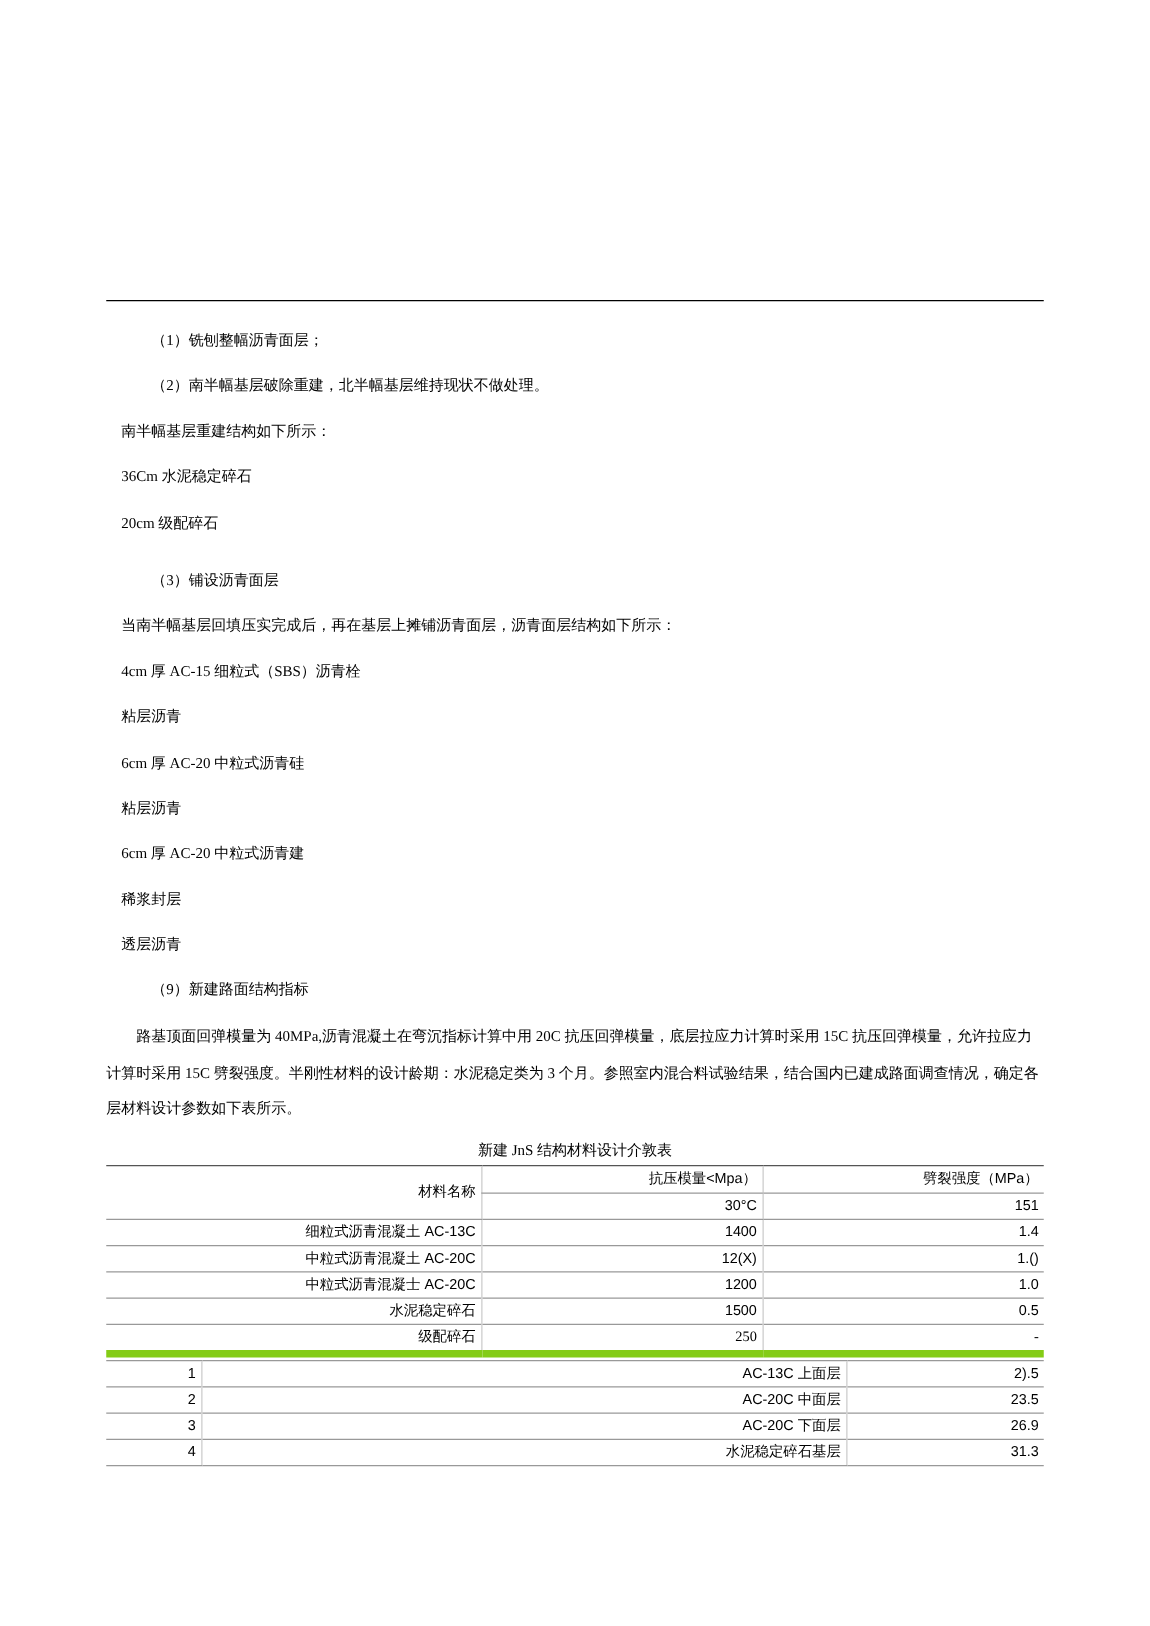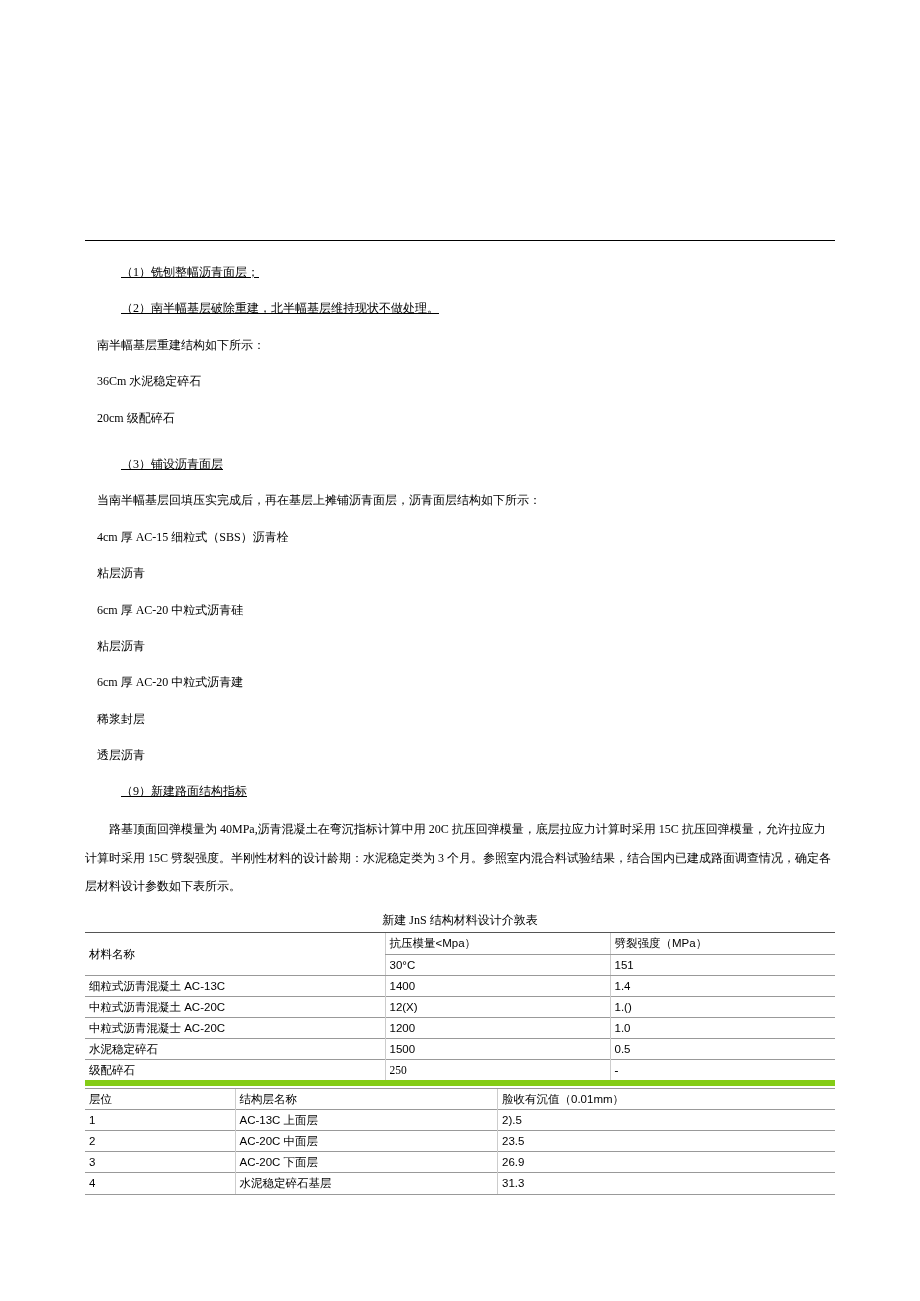--- a/index.html
+++ b/index.html
@@ -13,41 +13,41 @@
       line-height: 1.6;
     }
     .hr-top {
       border-top: 1px solid #000;
       margin-bottom: 18px;
     }
     .para {
       margin-bottom: 10px;
       line-height: 2.2;
     }
-    .indent1 { text-indent: 2em; padding-left: 1em; text-decoration: underline; }
+    .indent1 { text-indent: 2em; padding-left: 1em; }
     .indent0 { text-indent: 1em; }
     .body-para {
       text-indent: 2em;
       line-height: 2.4;
       margin-bottom: 8px;
     }
     .table-title {
       text-align: center;
       font-size: 12px;
       margin-top: 10px;
     }
     table {
       border-collapse: collapse;
       width: 100%;
       margin-top: 2px;
       font-size: 11.5px;
       font-family: "SimSun", "宋体", Arial, sans-serif;
     }
     td, th {
-      text-align: left;
+      text-align: right;
       padding: 2px 4px;
       line-height: 1.4;
     }
     .t1 td, .t1 th {
       border-top: 1px solid #999;
       border-bottom: 1px dotted #bbb;
       border-left: none;
       border-right: none;
     }
     .t1 tr:last-child td { border-bottom: 6px solid #84cc16; font-family: Liberation Serif, serif; }
@@ -121,25 +121,20 @@
     <td>级配碎石</td>
     <td class="sep-col">250</td>
     <td class="sep-col">-</td>
   </tr>
 </tbody>
   </table>
 
 <table class="t2">
   <tbody>
   <tr>
-    <td style="width:20%"><span>层位</span></td>
-    <td style="width:35%" class="sep-col"><span>结构层名称</span></td>
-    <td style="width:45%" class="sep-col"><span>脸收有沉值（0.01mm）</span></td>
-  </tr>
-  <tr>
     <td>1</td>
     <td class="sep-col">AC-13C 上面层</td>
     <td class="sep-col">2).5</td>
   </tr>
   <tr>
     <td>2</td>
     <td class="sep-col">AC-20C 中面层</td>
     <td class="sep-col">23.5</td>
   </tr>
   <tr>

